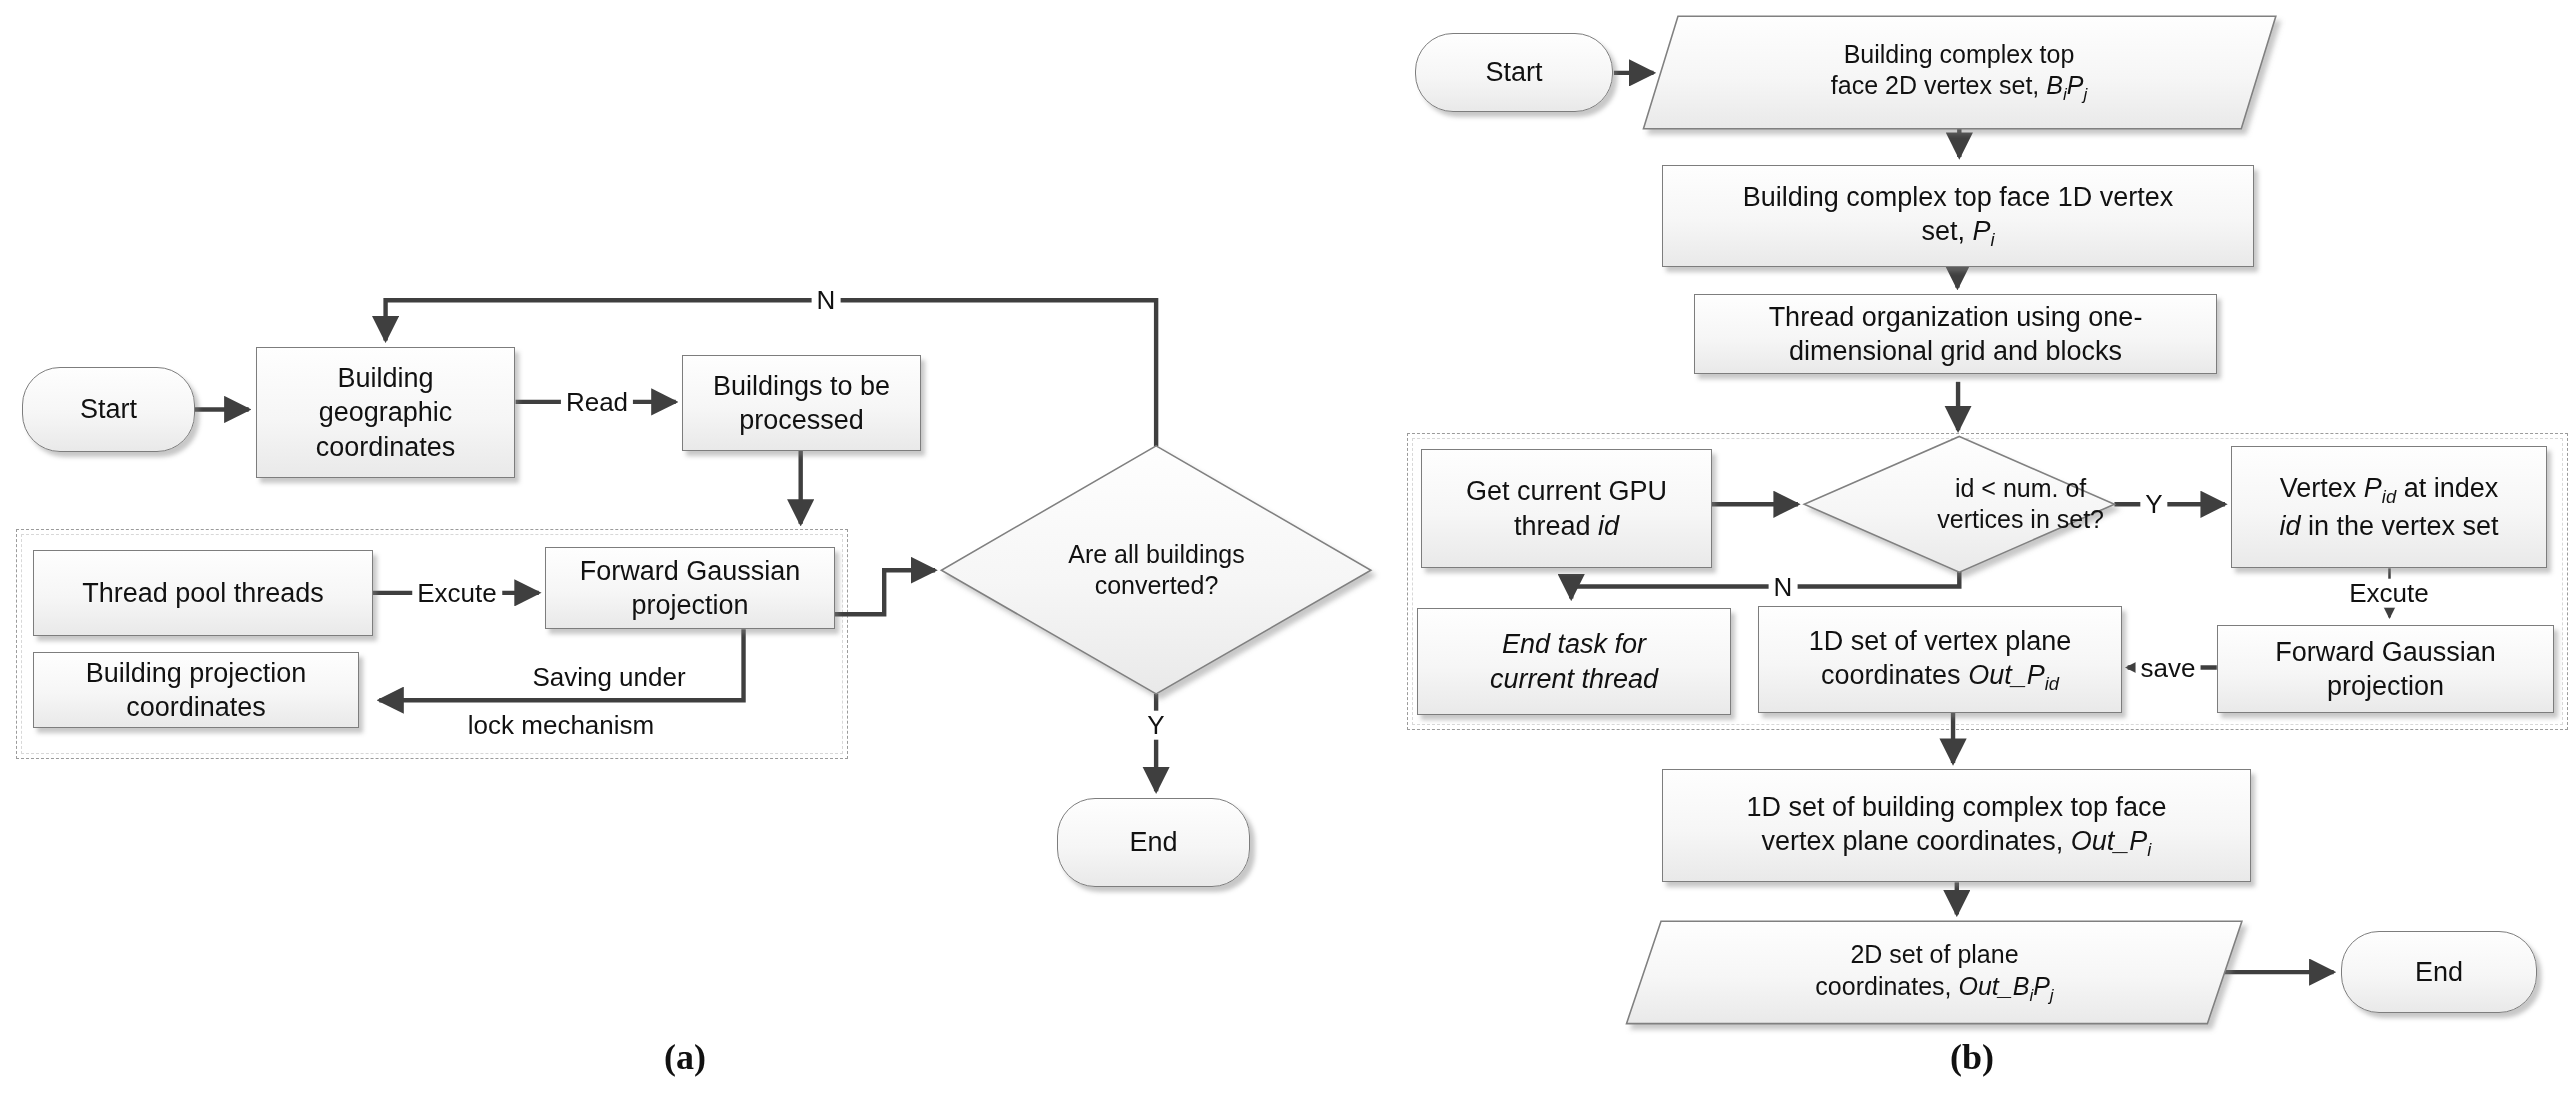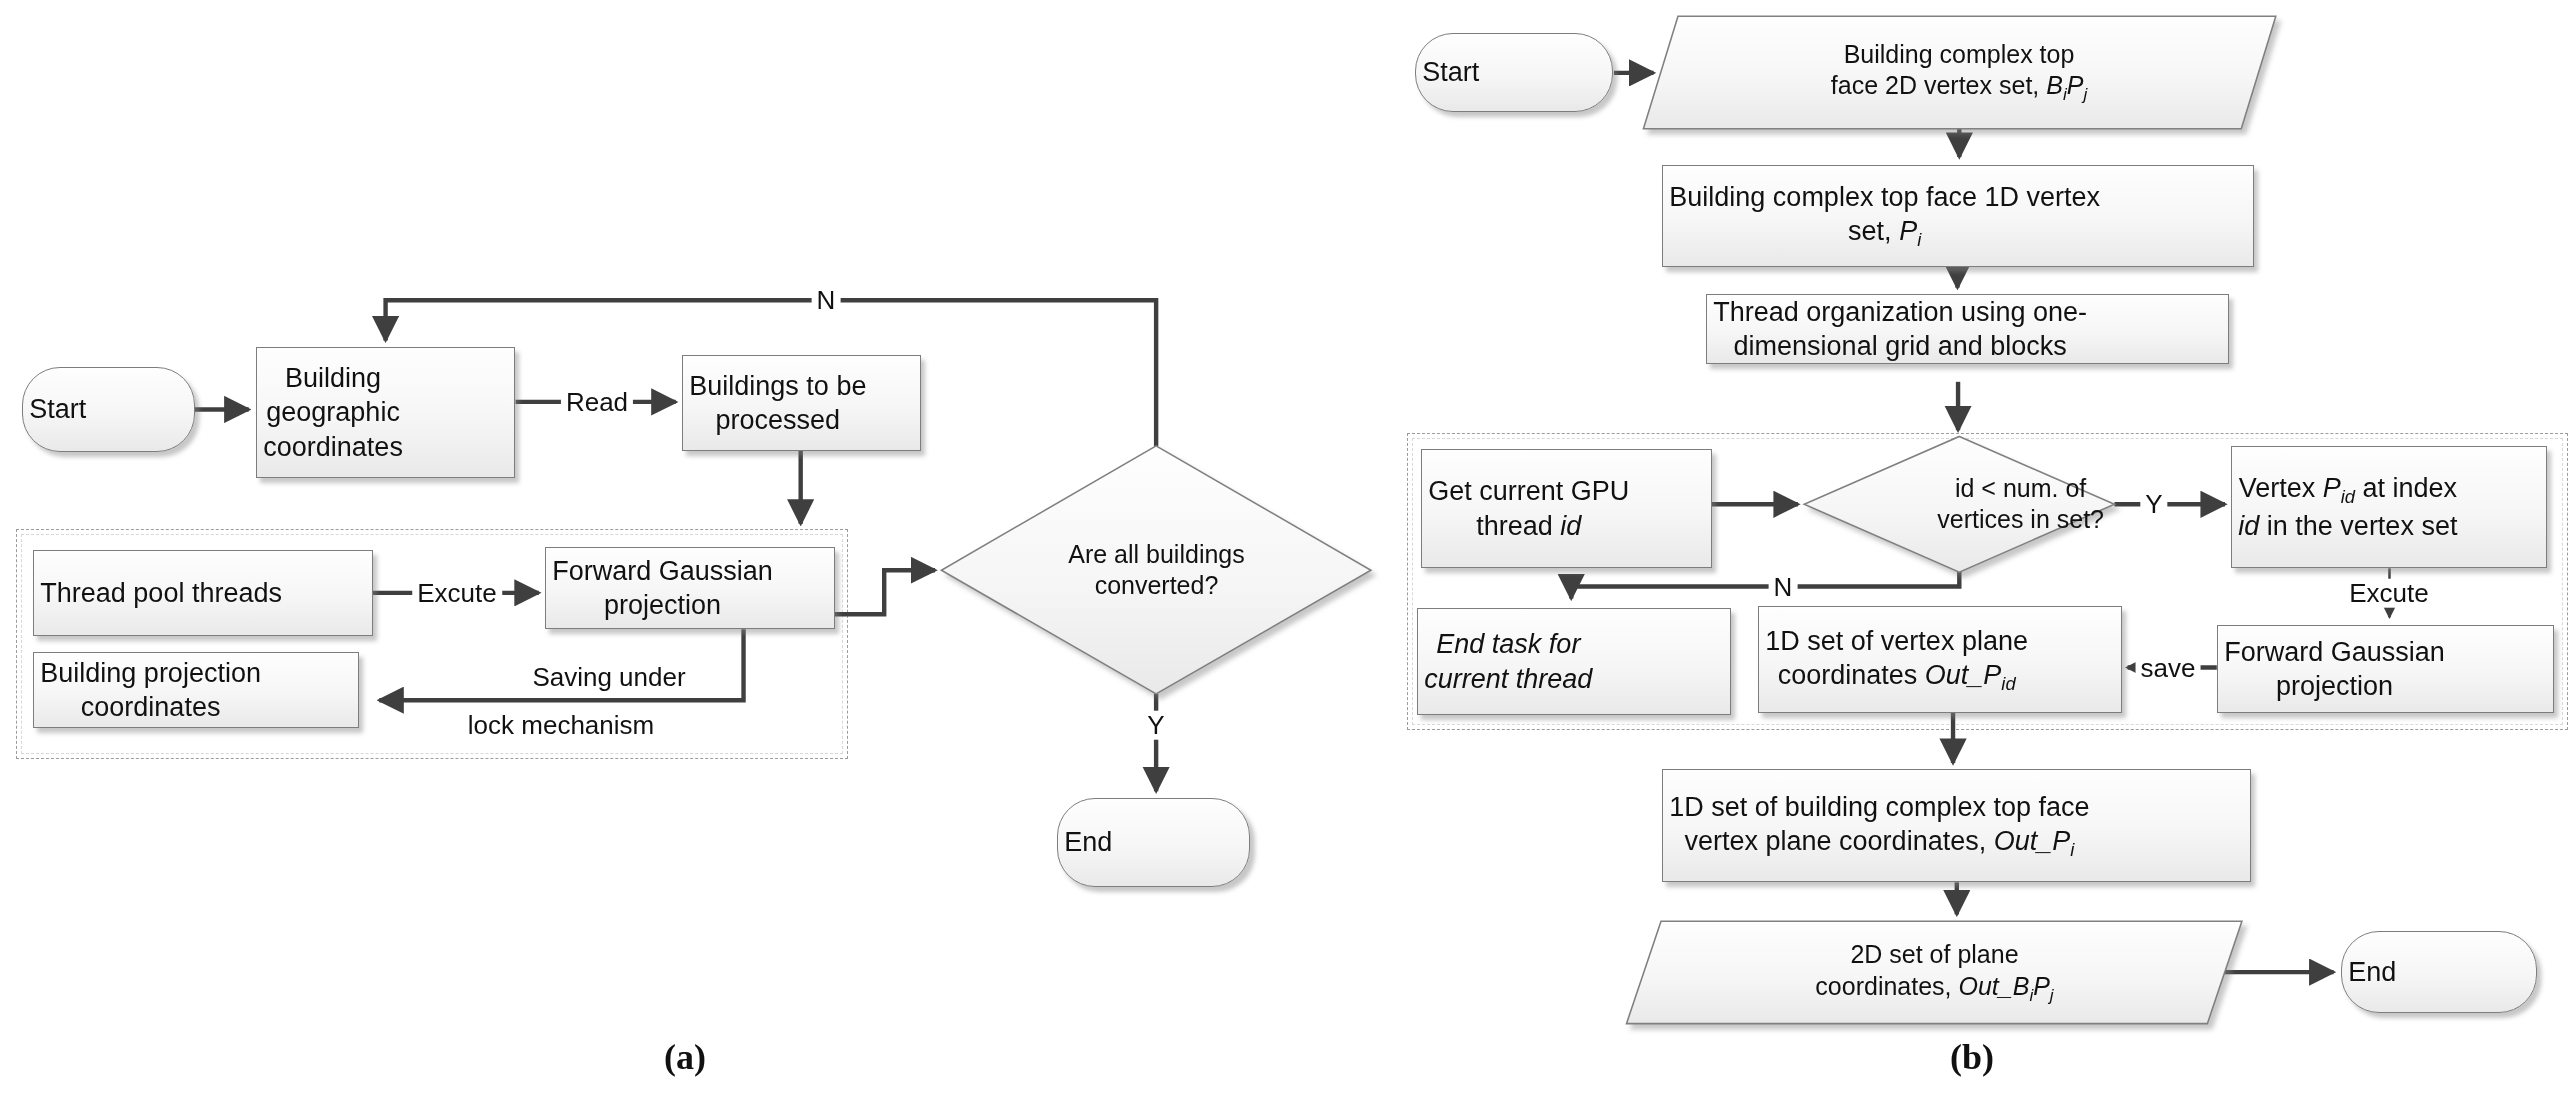--- a/index.html
+++ b/index.html
@@ -14,21 +14,21 @@
   #wires{position:absolute;left:0;top:0;z-index:1;}
   .dashedbox{
     position:absolute;z-index:0;
     border:1.9px dashed #9b9b9b;
     outline:1.3px dashed #d8d8d8;
     outline-offset:-6.3px;
     background:transparent;
   }
   .node{
     position:absolute;z-index:2;
-    display:flex;align-items:center;
+    display:flex;align-items:center;justify-content:center;
     text-align:center;
     background:linear-gradient(180deg,#fefefe 0%,#f6f6f6 55%,#e9e9e9 100%);
     border:1.3px solid #7d7d7d;
     box-shadow:4.4px 5px 4.4px rgba(130,130,130,.45);
     font-size:27px;line-height:1.26;
     box-sizing:border-box;
     padding:2.5px 6.3px;
   }
   .stadium{border-radius:38px;}
   .ghost{
@@ -158,21 +158,21 @@
   </div>
 
   <div class="ghost" style="left:1708px;top:15.7px;width:502px;height:113px;">
     <span>Building complex top<br>face 2D vertex set, <i>B<sub>i</sub>P<sub>j</sub></i></span>
   </div>
 
   <div class="node" style="left:1662px;top:165px;width:592px;height:102px;">
     <span>Building complex top face 1D vertex<br>set, <i>P<sub>i</sub></i></span>
   </div>
 
-  <div class="node" style="left:1694px;top:294px;width:523px;height:70px;margin-left:12px;">
+  <div class="node" style="left:1694px;top:294px;width:523px;height:80px;">
     <span>Thread organization using one-<br>dimensional grid and blocks</span>
   </div>
 
   <div class="node" style="left:1421px;top:449px;width:291px;height:119px;">
     <span>Get current GPU<br>thread <i>id</i></span>
   </div>
 
   <div class="ghost" style="left:1815px;top:441px;width:289px;height:126px;font-size:25px;justify-content:flex-end;">
     <span>id &lt; num. of<br>vertices in set?</span>
   </div>

